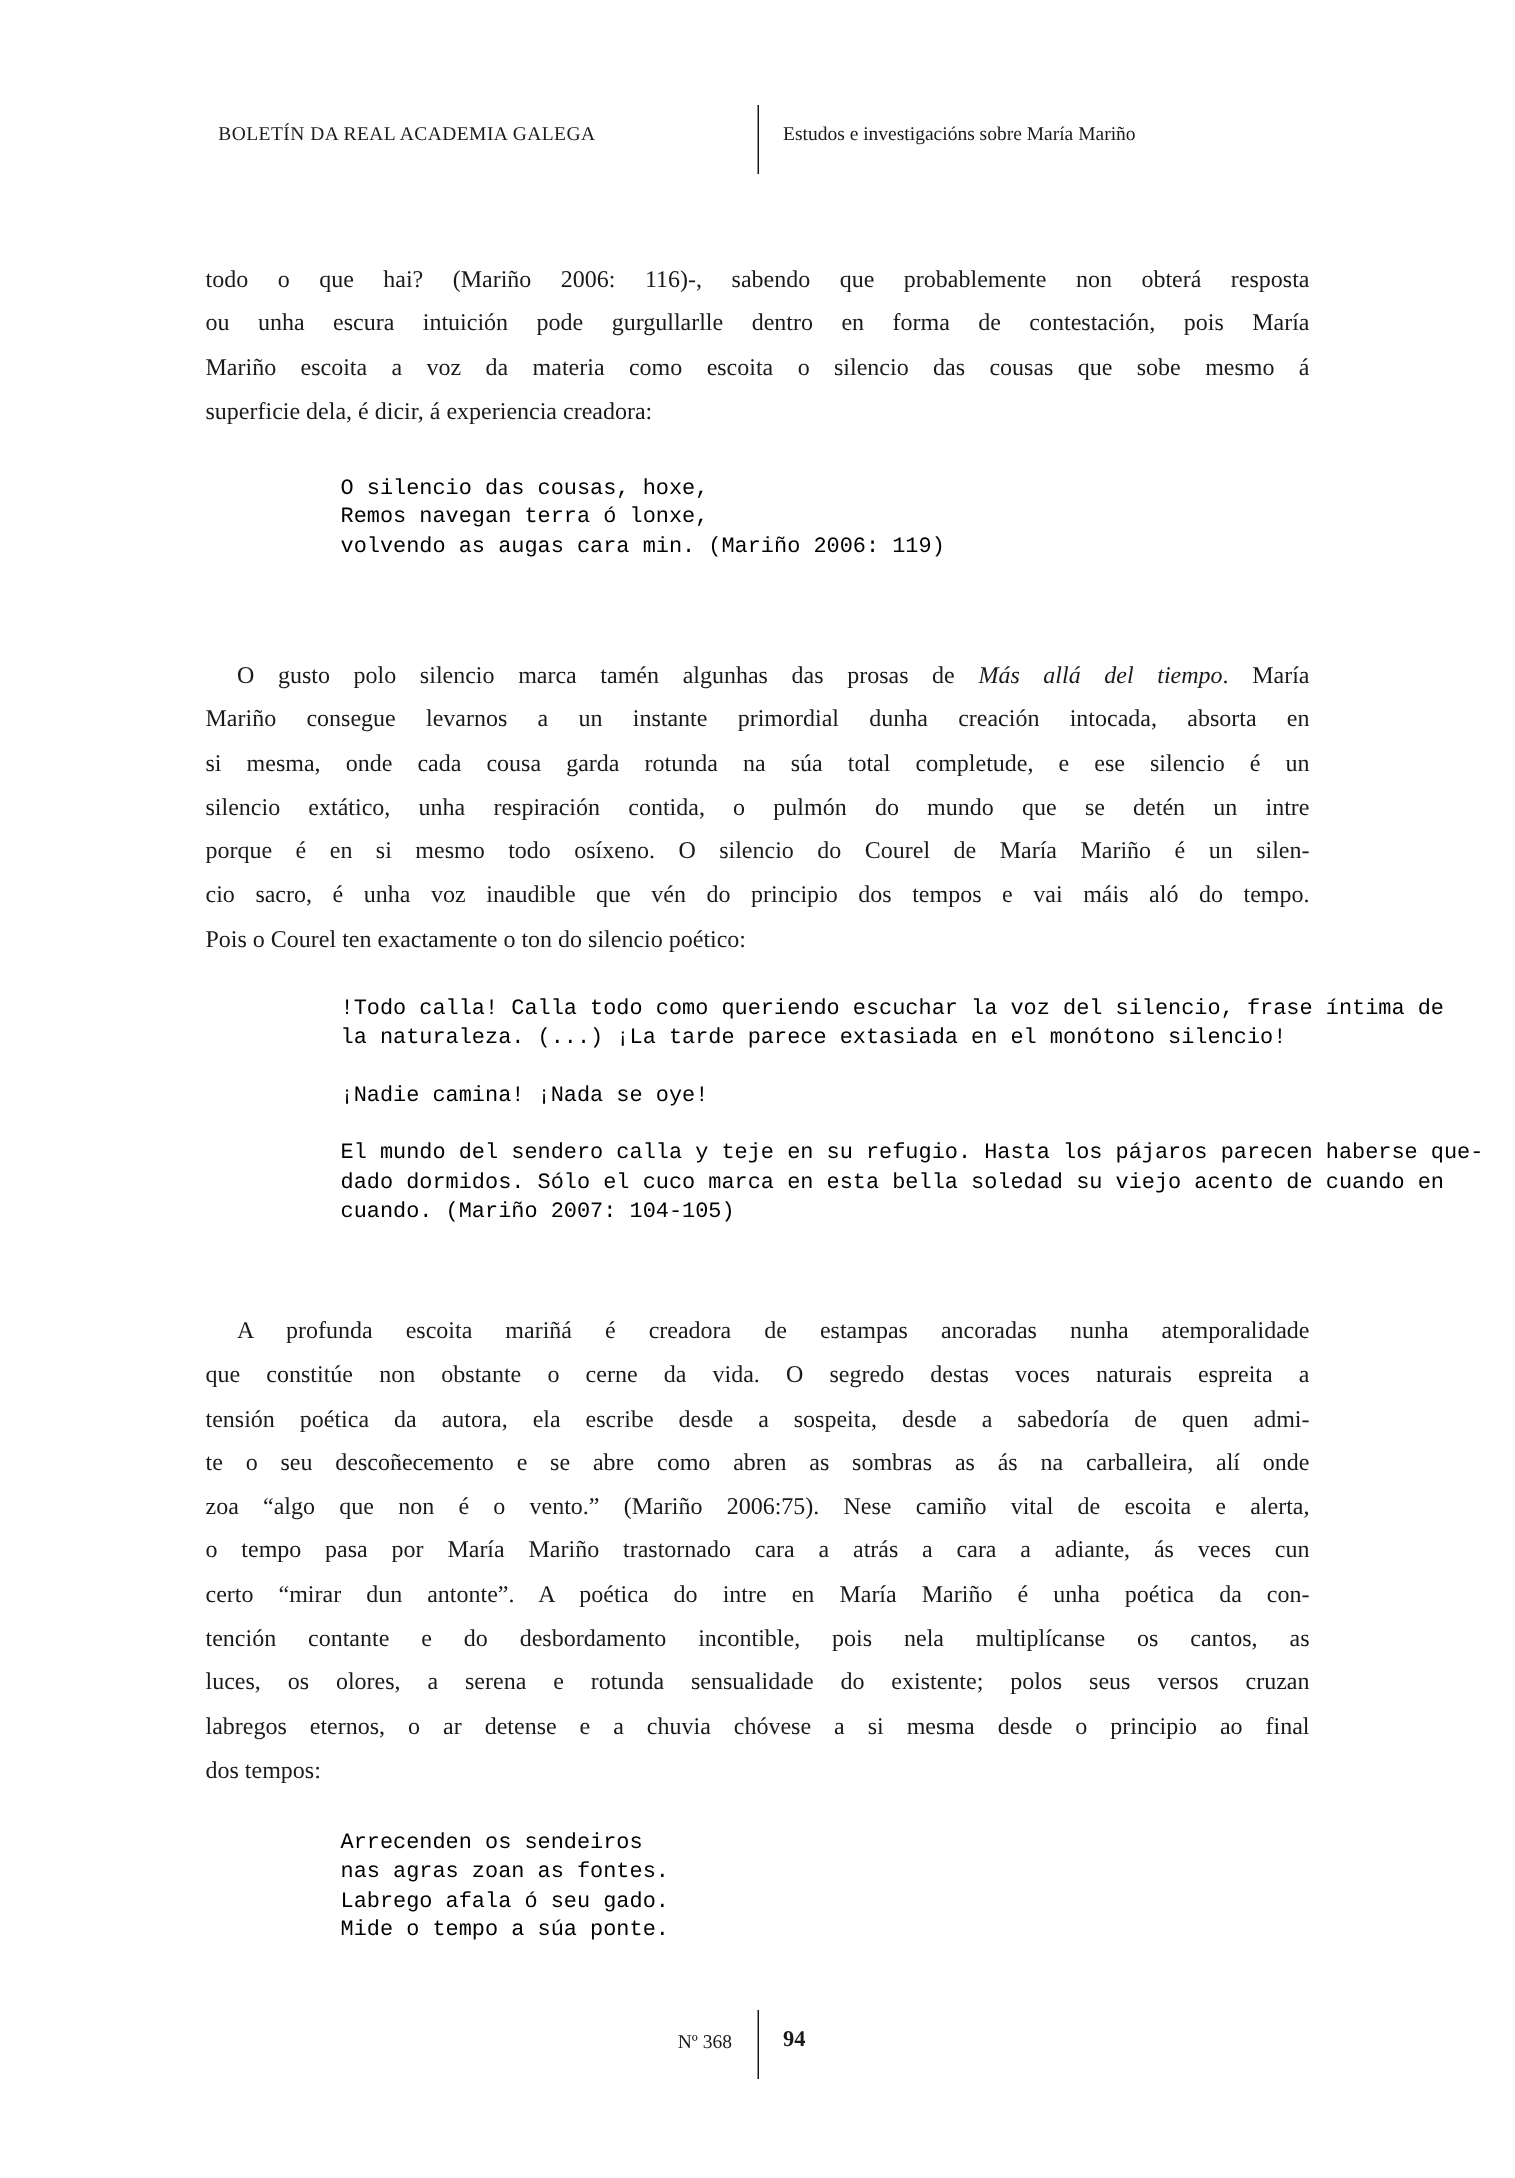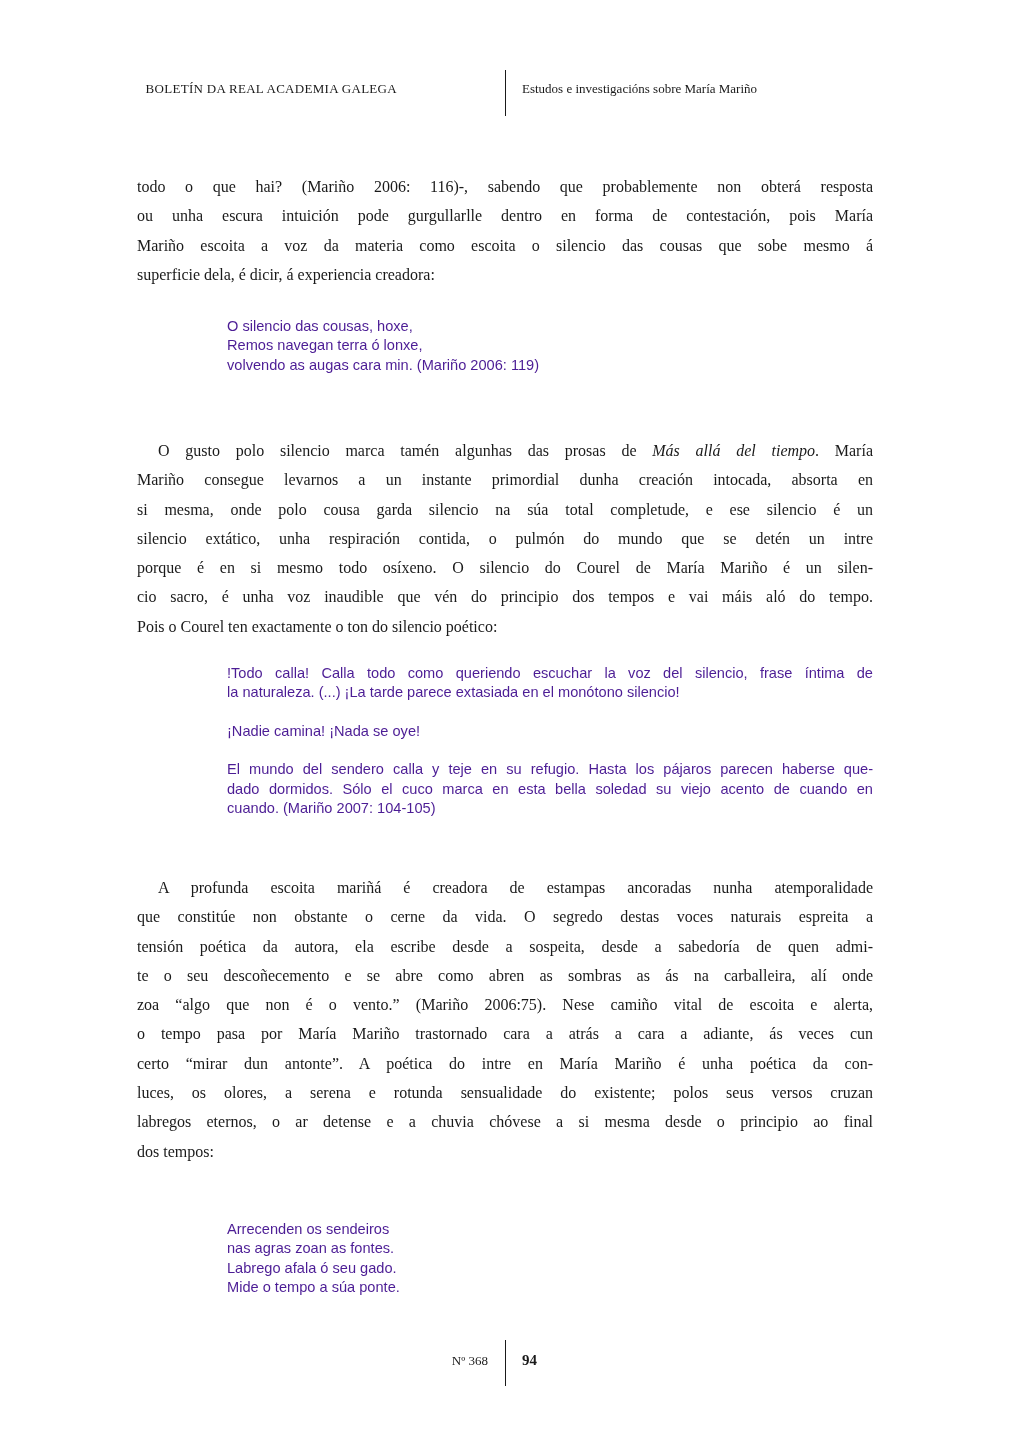--- a/index.html
+++ b/index.html
@@ -66,25 +66,25 @@
     }
     .body-text .line.last {
       text-align-last: left;
     }
     .body-text .line.indent {
       text-indent: 21px;
     }
     .quote {
       position: absolute;
       left: 227px;
-      font-family: Liberation Sans, sans-serif;
+      font-family: Liberation Mono, monospace;
       font-size: 14.6px;
       line-height: 19.3px;
       margin: 0;
-      color: #4c1d95;
+      color: #000000;
     }
     .quote .qline {
       display: block;
       white-space: nowrap;
     }
     .quote.prose {
       width: 646px;
     }
     .quote.prose .qline {
       text-align: justify;
@@ -150,21 +150,21 @@
 
 <div class="quote" style="top:317px;">
   <span class="qline">O silencio das cousas, hoxe,</span>
   <span class="qline">Remos navegan terra ó lonxe,</span>
   <span class="qline">volvendo as augas cara min. (Mariño 2006: 119)</span>
 </div>
 
 <p class="body-text" style="top:436px;">
   <span class="line indent"><span>O gusto polo silencio marca tamén algunhas das prosas de </span><em>Más allá del tiempo</em><span>. María</span></span>
   <span class="line">Mariño consegue levarnos a un instante primordial dunha creación intocada, absorta en</span>
-  <span class="line">si mesma, onde polo cousa garda silencio na súa total completude, e ese silencio é un</span>
+  <span class="line">si mesma, onde cada cousa garda rotunda na súa total completude, e ese silencio é un</span>
   <span class="line">silencio extático, unha respiración contida, o pulmón do mundo que se detén un intre</span>
   <span class="line">porque é en si mesmo todo osíxeno. O silencio do Courel de María Mariño é un silen-</span>
   <span class="line">cio sacro, é unha voz inaudible que vén do principio dos tempos e vai máis aló do tempo.</span>
   <span class="line last">Pois o Courel ten exactamente o ton do silencio poético:</span>
 </p>
 
 <div class="quote prose" style="top:664px;">
   <span class="qline">!Todo calla! Calla todo como queriendo escuchar la voz del silencio, frase íntima de</span>
   <span class="qline" style="text-align-last:left;">la naturaleza. (...) ¡La tarde parece extasiada en el monótono silencio!</span>
   <span class="quote-gap"></span>
@@ -176,20 +176,21 @@
 </div>
 
 <p class="body-text" style="top:873px;">
   <span class="line indent">A profunda escoita mariñá é creadora de estampas ancoradas nunha atemporalidade</span>
   <span class="line">que constitúe non obstante o cerne da vida. O segredo destas voces naturais espreita a</span>
   <span class="line">tensión poética da autora, ela escribe desde a sospeita, desde a sabedoría de quen admi-</span>
   <span class="line">te o seu descoñecemento e se abre como abren as sombras as ás na carballeira, alí onde</span>
   <span class="line">zoa “algo que non é o vento.” (Mariño 2006:75). Nese camiño vital de escoita e alerta,</span>
   <span class="line">o tempo pasa por María Mariño trastornado cara a atrás a cara a adiante, ás veces cun</span>
   <span class="line">certo “mirar dun antonte”. A poética do intre en María Mariño é unha poética da con-</span>
+  <span class="line">tención contante e do desbordamento incontible, pois nela multiplícanse os cantos, as</span>
   <span class="line">luces, os olores, a serena e rotunda sensualidade do existente; polos seus versos cruzan</span>
   <span class="line">labregos eternos, o ar detense e a chuvia chóvese a si mesma desde o principio ao final</span>
   <span class="line last">dos tempos:</span>
 </p>
 
 <div class="quote" style="top:1220px;">
   <span class="qline">Arrecenden os sendeiros</span>
   <span class="qline">nas agras zoan as fontes.</span>
   <span class="qline">Labrego afala ó seu gado.</span>
   <span class="qline">Mide o tempo a súa ponte.</span>

